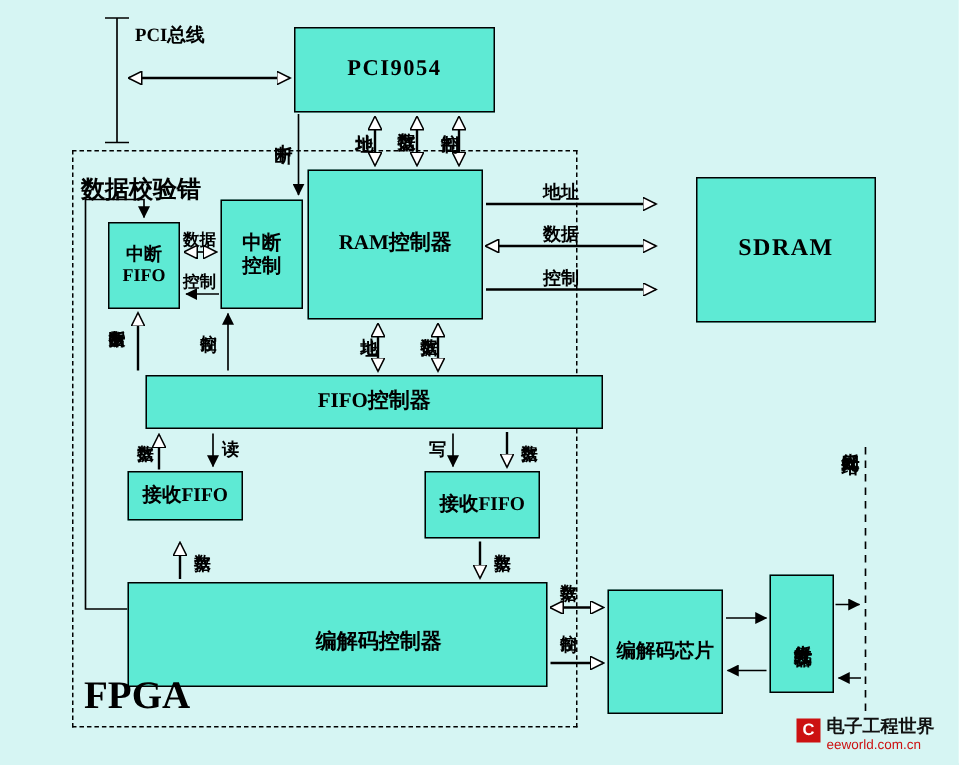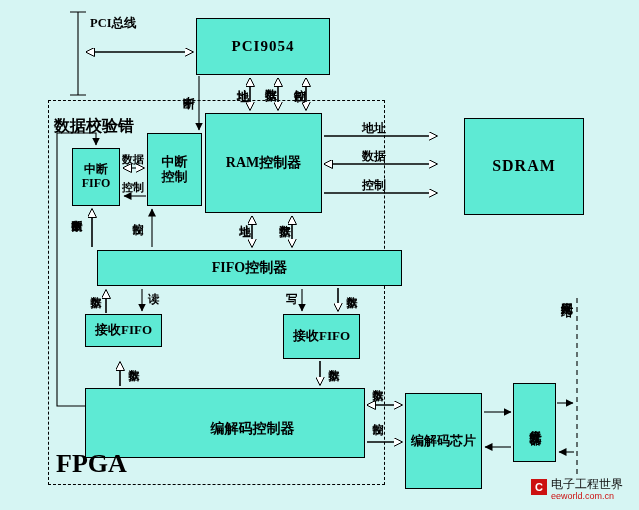--- a/index.html
+++ b/index.html
@@ -21,21 +21,21 @@
     position:absolute;border:1.6px dashed #000;box-sizing:border-box;z-index:1;
   }
   .lbl{position:absolute;font-weight:bold;white-space:nowrap;z-index:3;}
   .vlbl{writing-mode:vertical-rl;text-orientation:upright;letter-spacing:1px;}
   .v2col{writing-mode:vertical-lr;text-orientation:upright;height:32px;line-height:13px;letter-spacing:0;}
   #fpga-label{position:absolute;left:56px;top:449px;font-size:26px;font-weight:bold;z-index:3;}
   #watermark{position:absolute;left:531px;top:478px;display:flex;align-items:flex-start;gap:4px;z-index:5;
     font-family:"Liberation Sans","DejaVu Sans",sans-serif;}
   #wm-logo{width:16px;height:16px;background:#cc1111;color:#fff;font-size:11px;font-weight:bold;
     display:flex;align-items:center;justify-content:center;margin-top:1px;}
-  #wm-title{font-size:12px;font-weight:normal;color:#111;line-height:1.1;}
+  #wm-title{font-size:12px;font-weight:bold;color:#111;line-height:1.1;}
   #wm-url{font-size:9px;color:#cc1111;line-height:1.2;}
 </style>
 </head>
 <body>
 
 <div id="stage">
 
   <svg id="connectors" width="639" height="510" viewBox="0 0 639 510">
     <defs>
       <marker id="hE" markerWidth="10" markerHeight="9" refX="8.5" refY="4.5" orient="auto" markerUnits="userSpaceOnUse">
@@ -131,21 +131,21 @@
 
   <div class="box" style="left:283px;top:314px;width:77px;height:45px;font-size:13px;">
     <span>接收FIFO</span>
   </div>
 
   <div class="box" style="left:85px;top:388px;width:280px;height:70px;font-size:14px;padding:12px 0 0 55px;">
     <span>编解码控制器</span>
   </div>
 
 
-  <div class="box" style="left:405px;top:393px;width:77px;height:96px;font-size:13px;padding:4px;">
+  <div class="box" style="left:405px;top:393px;width:77px;height:83px;font-size:13px;padding:4px;">
     <span>编解码芯片</span>
   </div>
 
   <div class="box" style="left:513px;top:383px;width:43px;height:79px;font-size:12px;">
     <span class="vlbl">光纤收发器</span>
   </div>
 
   <div class="lbl" style="left:90px;top:15px;font-size:12.5px;">PCI总线</div>
   <div class="lbl vlbl" style="left:180px;top:86px;font-size:12px;">中断</div>
   <div class="lbl vlbl" style="left:234px;top:79px;font-size:12px;">地址</div>

